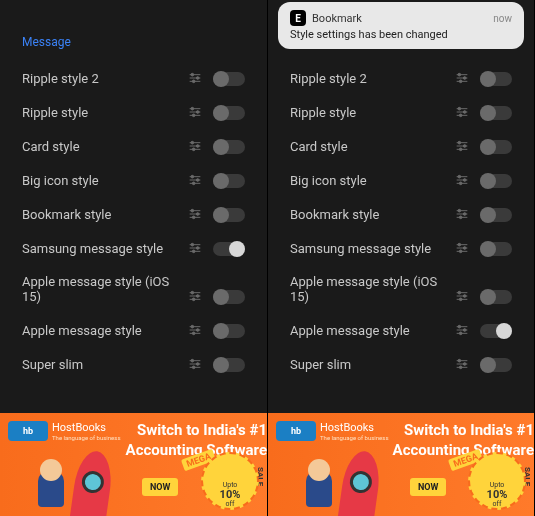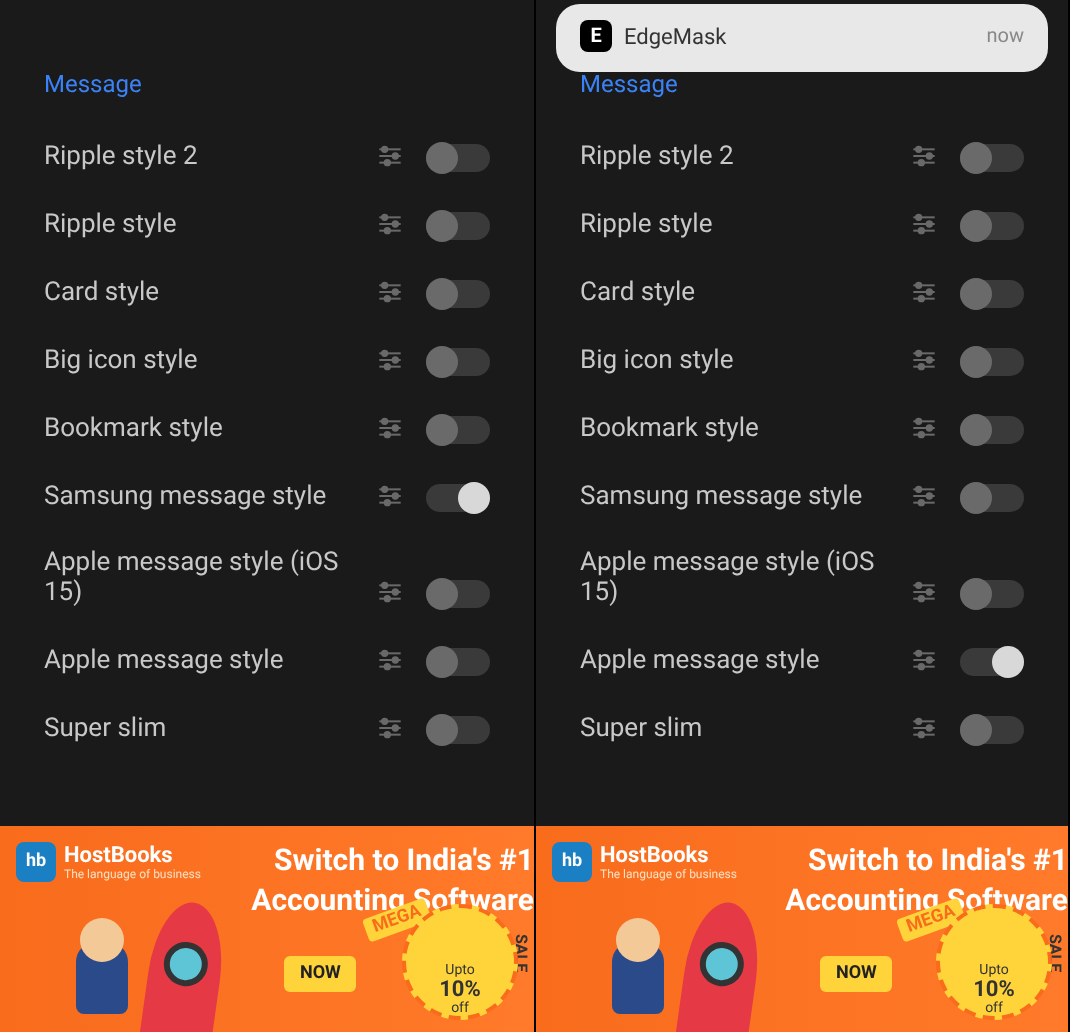--- a/index.html
+++ b/index.html
@@ -22,22 +22,22 @@
 .toggle.on .knob{left:16px;background:#d8d8d8}
 .ad-section{background:#1a1a1a;padding:14px 22px 10px;margin-top:28px}
 .ad-label-row{display:flex;align-items:center}
 .ad-label{font-size:11px;color:#7a7a7a;flex:1}
 .ad-ind{width:14px;height:14px;background:#2a5fb0;border-radius:2px}
 .ad-title{color:#c8c8c8;font-size:13px;margin-top:10px}
 .ad-sub{color:#7a7a7a;font-size:10px;margin-top:4px;max-width:150px}
 .ad-badge{position:absolute;right:22px;margin-top:-26px;width:28px;height:14px;background:#3a6fc8;border-radius:2px}
 .banner{position:absolute;bottom:0;left:0;right:0;height:103px;background:linear-gradient(to right,#f86c1c,#ff7a2a);overflow:hidden}
 .hb{position:absolute;top:8px;left:8px;display:flex;align-items:center;gap:4px}
-.hb-logo{width:20px;height:20px;background:#1b7fc4;border-radius:4px;display:flex;align-items:center;justify-content:center;color:#fff;font-size:9px;font-weight:bold}
-.hb-text{color:#fff;font-size:11px;font-weight:bold}
+.hb-logo{width:40px;height:20px;background:#1b7fc4;border-radius:4px;display:flex;align-items:center;justify-content:center;color:#fff;font-size:9px;font-weight:bold}
+.hb-text{color:#fff;font-size:11px;font-weight:normal}
 .hb-tag{color:#ffe0c0;font-size:6px}
 .banner-title{position:absolute;top:8px;right:0;color:#fff;font-size:15px;font-weight:bold;text-align:right;line-height:1.3}
 .char{position:absolute;bottom:-5px;left:30px;width:42px;height:62px}
 .char-body{width:26px;height:36px;background:#2a4a8a;border-radius:10px 10px 4px 4px;position:absolute;bottom:14px;left:8px}
 .char-head{width:22px;height:22px;background:#f4c998;border-radius:50%;position:absolute;top:0;left:10px}
 .rocket{position:absolute;bottom:-10px;left:74px;width:36px;height:75px;background:#e63946;border-radius:50% 50% 6px 6px;transform:rotate(8deg)}
 .rocket::before{content:'';position:absolute;top:20px;left:50%;transform:translateX(-50%);width:16px;height:16px;background:#5ec5d6;border:3px solid #333;border-radius:50%}
 .now-chip{position:absolute;bottom:20px;left:142px;background:#ffd43b;color:#222;font-size:9px;font-weight:bold;padding:4px 8px;border-radius:3px}
 .disc{position:absolute;bottom:6px;right:8px;width:58px;height:58px;background:#ffd43b;border-radius:50%;display:flex;flex-direction:column;align-items:center;justify-content:flex-end;border:2px dashed #f86c1c}
 .disc-upto{font-size:7px;color:#333}
@@ -210,23 +210,24 @@
         <div class="disc-upto">Upto</div>
         <div class="disc-pct">10%</div>
         <div class="disc-off">off</div>
       </div>
     </div>
   </div>
 <div class="panel right">
     <div class="notif">
       <div class="notif-head">
         <div class="notif-icon">E</div>
-        <div class="notif-app">EdgeMask</div>
+        <div class="notif-app">Bookmark</div>
         <div class="notif-time">now</div>
       </div>
+      <div class="notif-body">Style settings has been changed</div>
     </div>
     <div class="section-header">Message</div>
     <div class="list">
       <div class="row">
         <div class="row-label">Ripple style 2</div>
         <div class="tune-icon"><svg class="tune" viewBox="0 0 24 24" fill="none">
             <line x1="4" y1="7" x2="20" y2="7"></line>
             <line x1="4" y1="12" x2="20" y2="12"></line>
             <line x1="4" y1="17" x2="20" y2="17"></line>
             <circle cx="8" cy="7" r="2" fill="#aaa"></circle>

